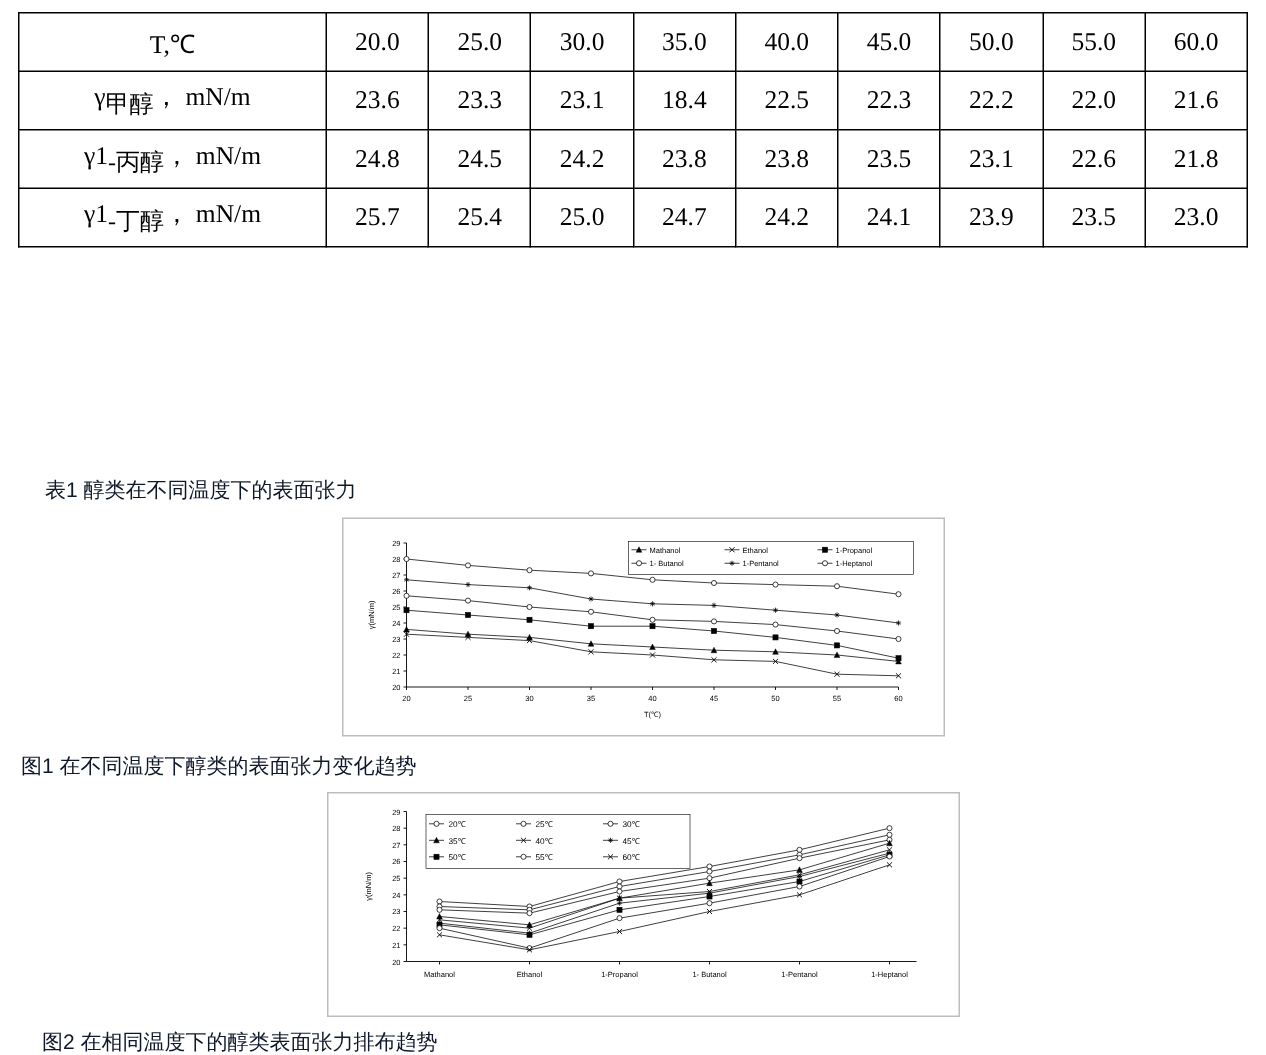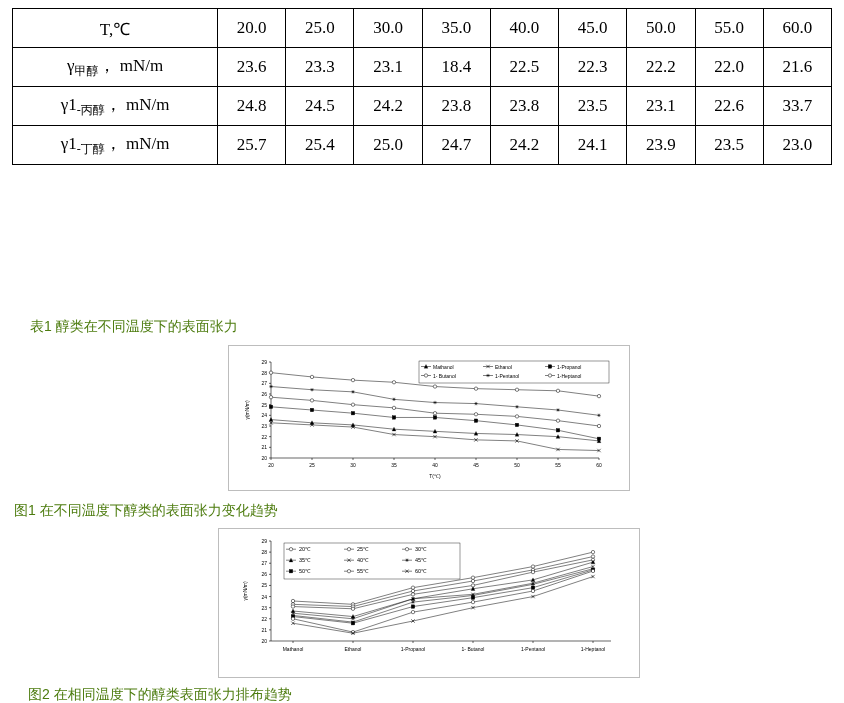--- a/index.html
+++ b/index.html
@@ -36,30 +36,30 @@
     font-size: 17px;
     font-family: "Liberation Serif", serif;
     padding: 0 2px;
   }
   table.data-table td.rowhead {
     width: 200px;
     font-size: 17px;
     white-space: nowrap;
   }
   .sub {
-    font-size: 12px;
+    font-size: 16px;
     vertical-align: sub;
   }
 
   
   .caption {
     position: absolute;
     font-size: 14px;
     font-family: "Liberation Sans", sans-serif;
-    color: #4d7c0f;
+    color: #0f172a;
   }
   #cap-table { left: 30px; top: 318px; }
   #cap-fig1  { left: 14px; top: 502px; }
   #cap-fig2  { left: 28px; top: 686px; }
 
   
   .figure {
     position: absolute;
     background: #fff;
     border: 1px solid #bdbdbd;
@@ -143,21 +143,21 @@
         <tr>
           <td class="rowhead"><span>γ1</span><span class="sub">-丙醇</span><span>， mN/m</span></td>
           <td>24.8</td>
           <td>24.5</td>
           <td>24.2</td>
           <td>23.8</td>
           <td>23.8</td>
           <td>23.5</td>
           <td>23.1</td>
           <td>22.6</td>
-          <td>33.7</td>
+          <td>21.8</td>
         </tr>
         <tr>
           <td class="rowhead"><span>γ1</span><span class="sub">-丁醇</span><span>， mN/m</span></td>
           <td>25.7</td>
           <td>25.4</td>
           <td>25.0</td>
           <td>24.7</td>
           <td>24.2</td>
           <td>24.1</td>
           <td>23.9</td>

